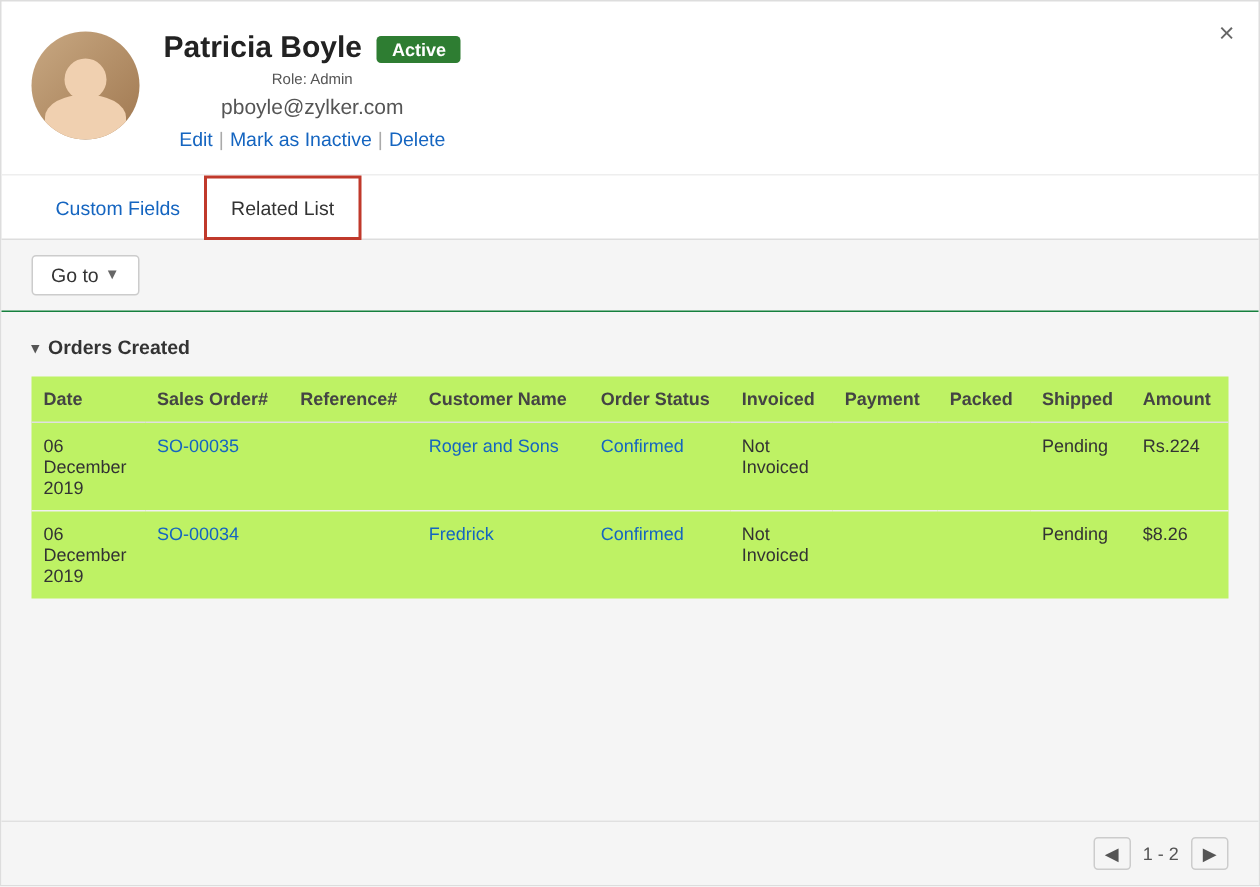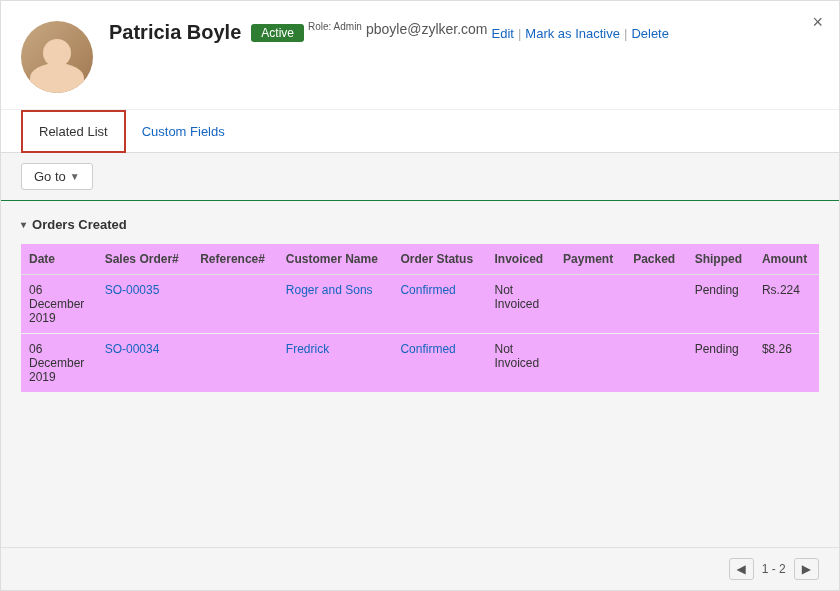--- a/index.html
+++ b/index.html
@@ -72,43 +72,44 @@
       left: 50%;
       transform: translateX(-50%);
       width: 54px;
       height: 30px;
       border-radius: 50% 50% 0 0;
       background: #f0d0b0;
     }
 
     .profile-info {
       display: flex;
-      flex-direction: row;
+      flex-direction: column;
       gap: 4px;
+      align-items: center;
     }
 
     .profile-name-row {
       display: flex;
       align-items: center;
       gap: 10px;
     }
 
     .profile-name {
       font-size: 20px;
       font-weight: bold;
       color: #222;
     }
 
     .status-badge {
       background: #2e7d32;
       color: #fff;
       font-size: 12px;
       padding: 2px 10px;
       border-radius: 3px;
-      font-weight: 400;
+      font-weight: 700;
     }
 
     .profile-role {
       color: #555;
       font-size: 10px;
     }
 
     .profile-email {
       color: #555;
       font-size: 14px;
@@ -204,21 +205,21 @@
     }
 
     .section-header .arrow {
       font-size: 10px;
       color: #555;
     }
 
     .orders-table {
       width: 100%;
       border-collapse: collapse;
-      background: #f0abfc;
+      background: #bef264;
     }
 
     .orders-table th {
       text-align: left;
       padding: 8px 8px;
       font-weight: 600;
       font-size: 12px;
       color: #444;
       border-bottom: 1px solid #e0e0e0;
     }
@@ -291,22 +292,22 @@
         <a>Edit</a>
         <span class="divider-char">|</span>
         <a>Mark as Inactive</a>
         <span class="divider-char">|</span>
         <a>Delete</a>
       </div>
     </div>
   </div>
 
   <div class="tabs-section">
+    <button class="tab inactive">Custom Fields</button>
     <button class="tab active">Related List</button>
-    <button class="tab inactive">Custom Fields</button>
   </div>
 
   <div class="toolbar">
     <button class="goto-btn">
       <span>Go to</span>
       <span class="chevron">▼</span>
     </button>
   </div>
 
   <div class="content-section">

